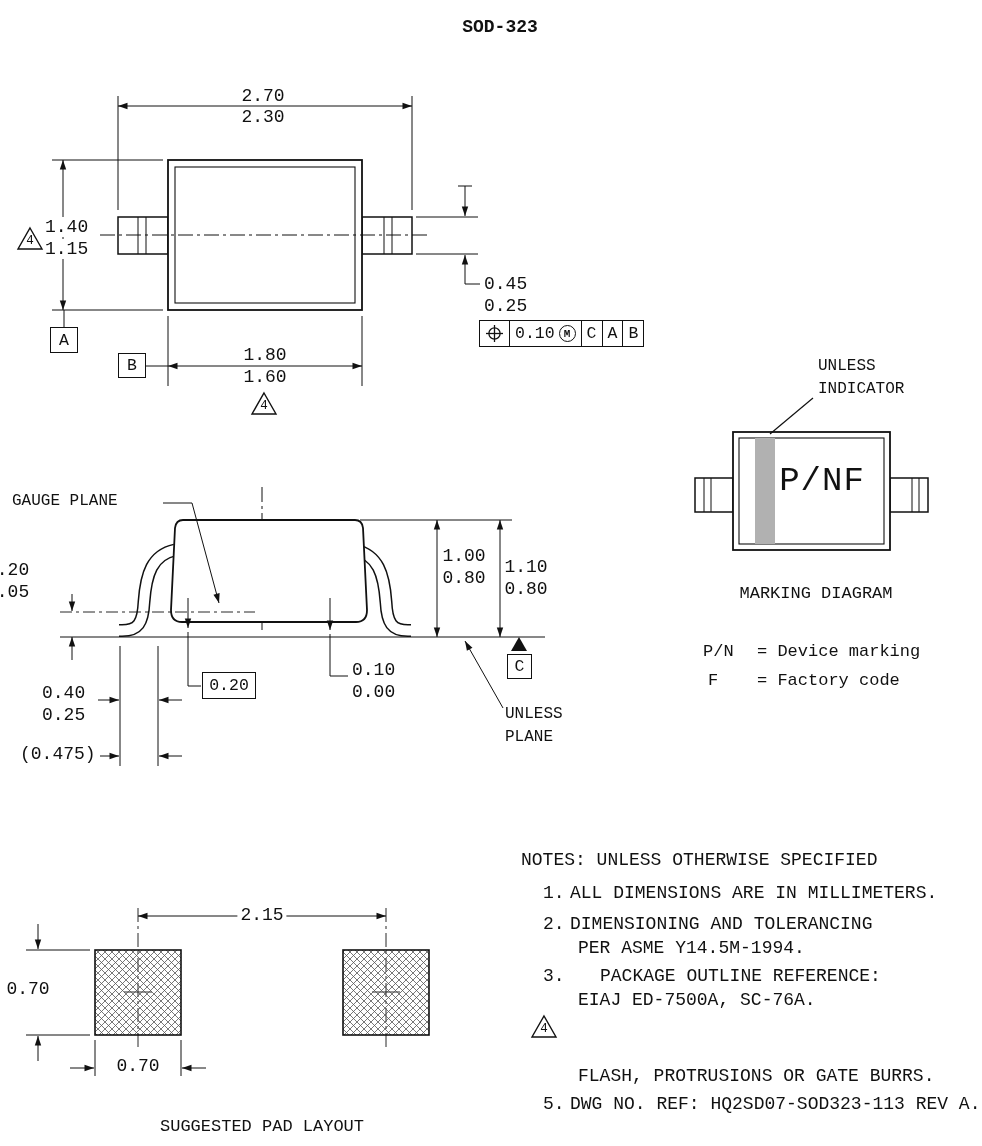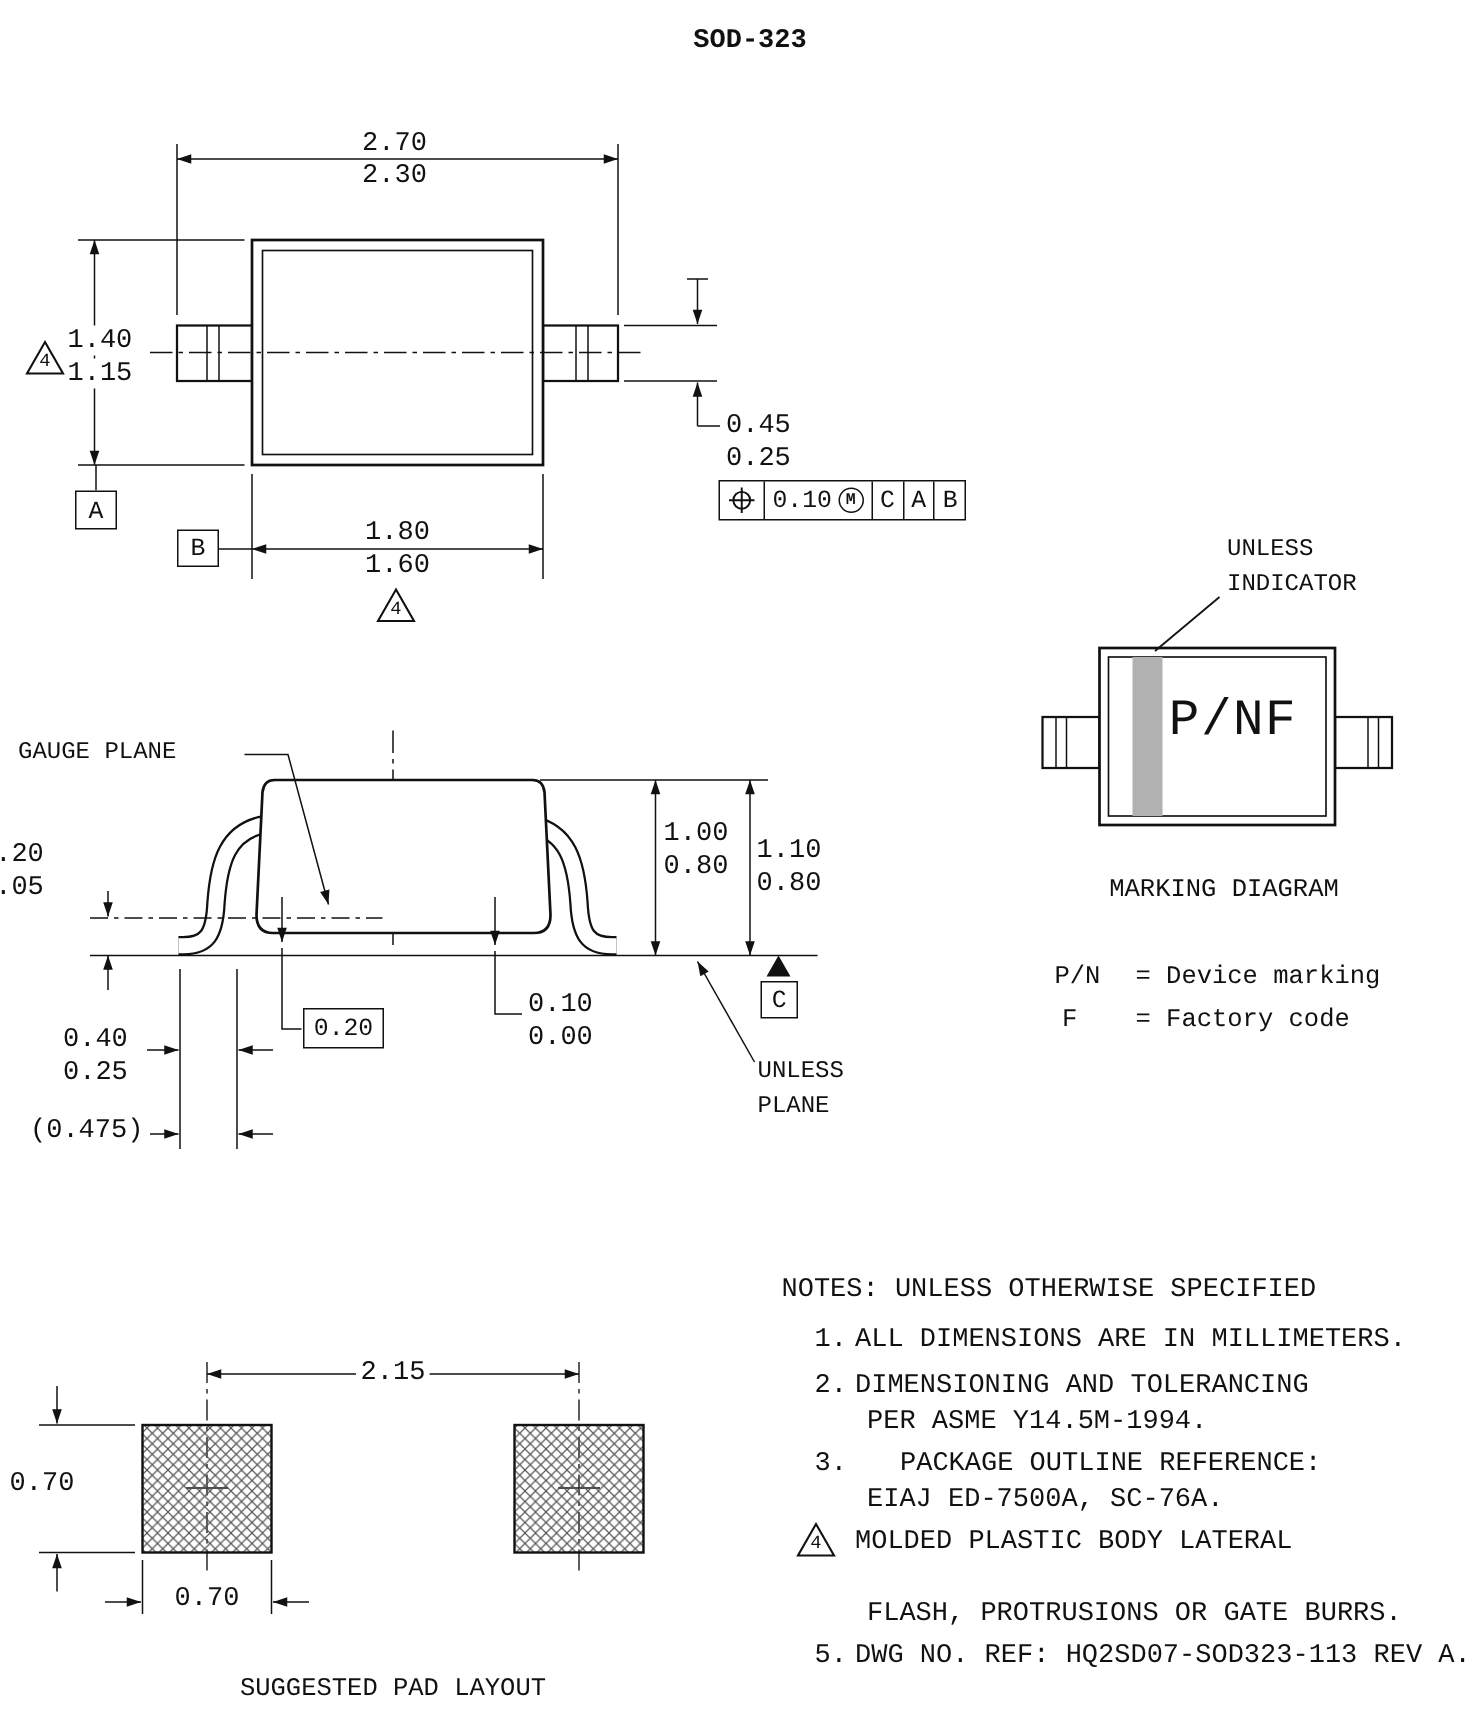--- a/index.html
+++ b/index.html
@@ -246,18 +246,17 @@
   <span class="lbl notes" style="left:578px;top:939px">PER ASME Y14.5M-1994.</span>
   <span class="lbl notes" style="left:543px;top:967px">3.</span>
   <span class="lbl notes" style="left:600px;top:967px">PACKAGE OUTLINE REFERENCE:</span>
   <span class="lbl notes" style="left:578px;top:991px">EIAJ ED-7500A, SC-76A.</span>
   <span class="flag" style="left:530px;top:1014px">
     <svg width="28" height="25" viewBox="0 0 28 25">
         <polygon points="14,2 26,23 2,23" fill="#fff" stroke="#111" stroke-width="1.4"></polygon>
       </svg>
     <span class="flag-n">4</span>
   </span>
-  <span class="lbl notes" style="left:570px;top:1019px">MOLDED PLASTIC BODY LATERAL</span>
   <span class="lbl notes" style="left:578px;top:1067px">FLASH, PROTRUSIONS OR GATE BURRS.</span>
   <span class="lbl notes" style="left:543px;top:1095px">5.</span>
   <span class="lbl notes" style="left:570px;top:1095px">DWG NO. REF: HQ2SD07-SOD323-113 REV A.</span>
 
 </div>
 
 </body></html>

